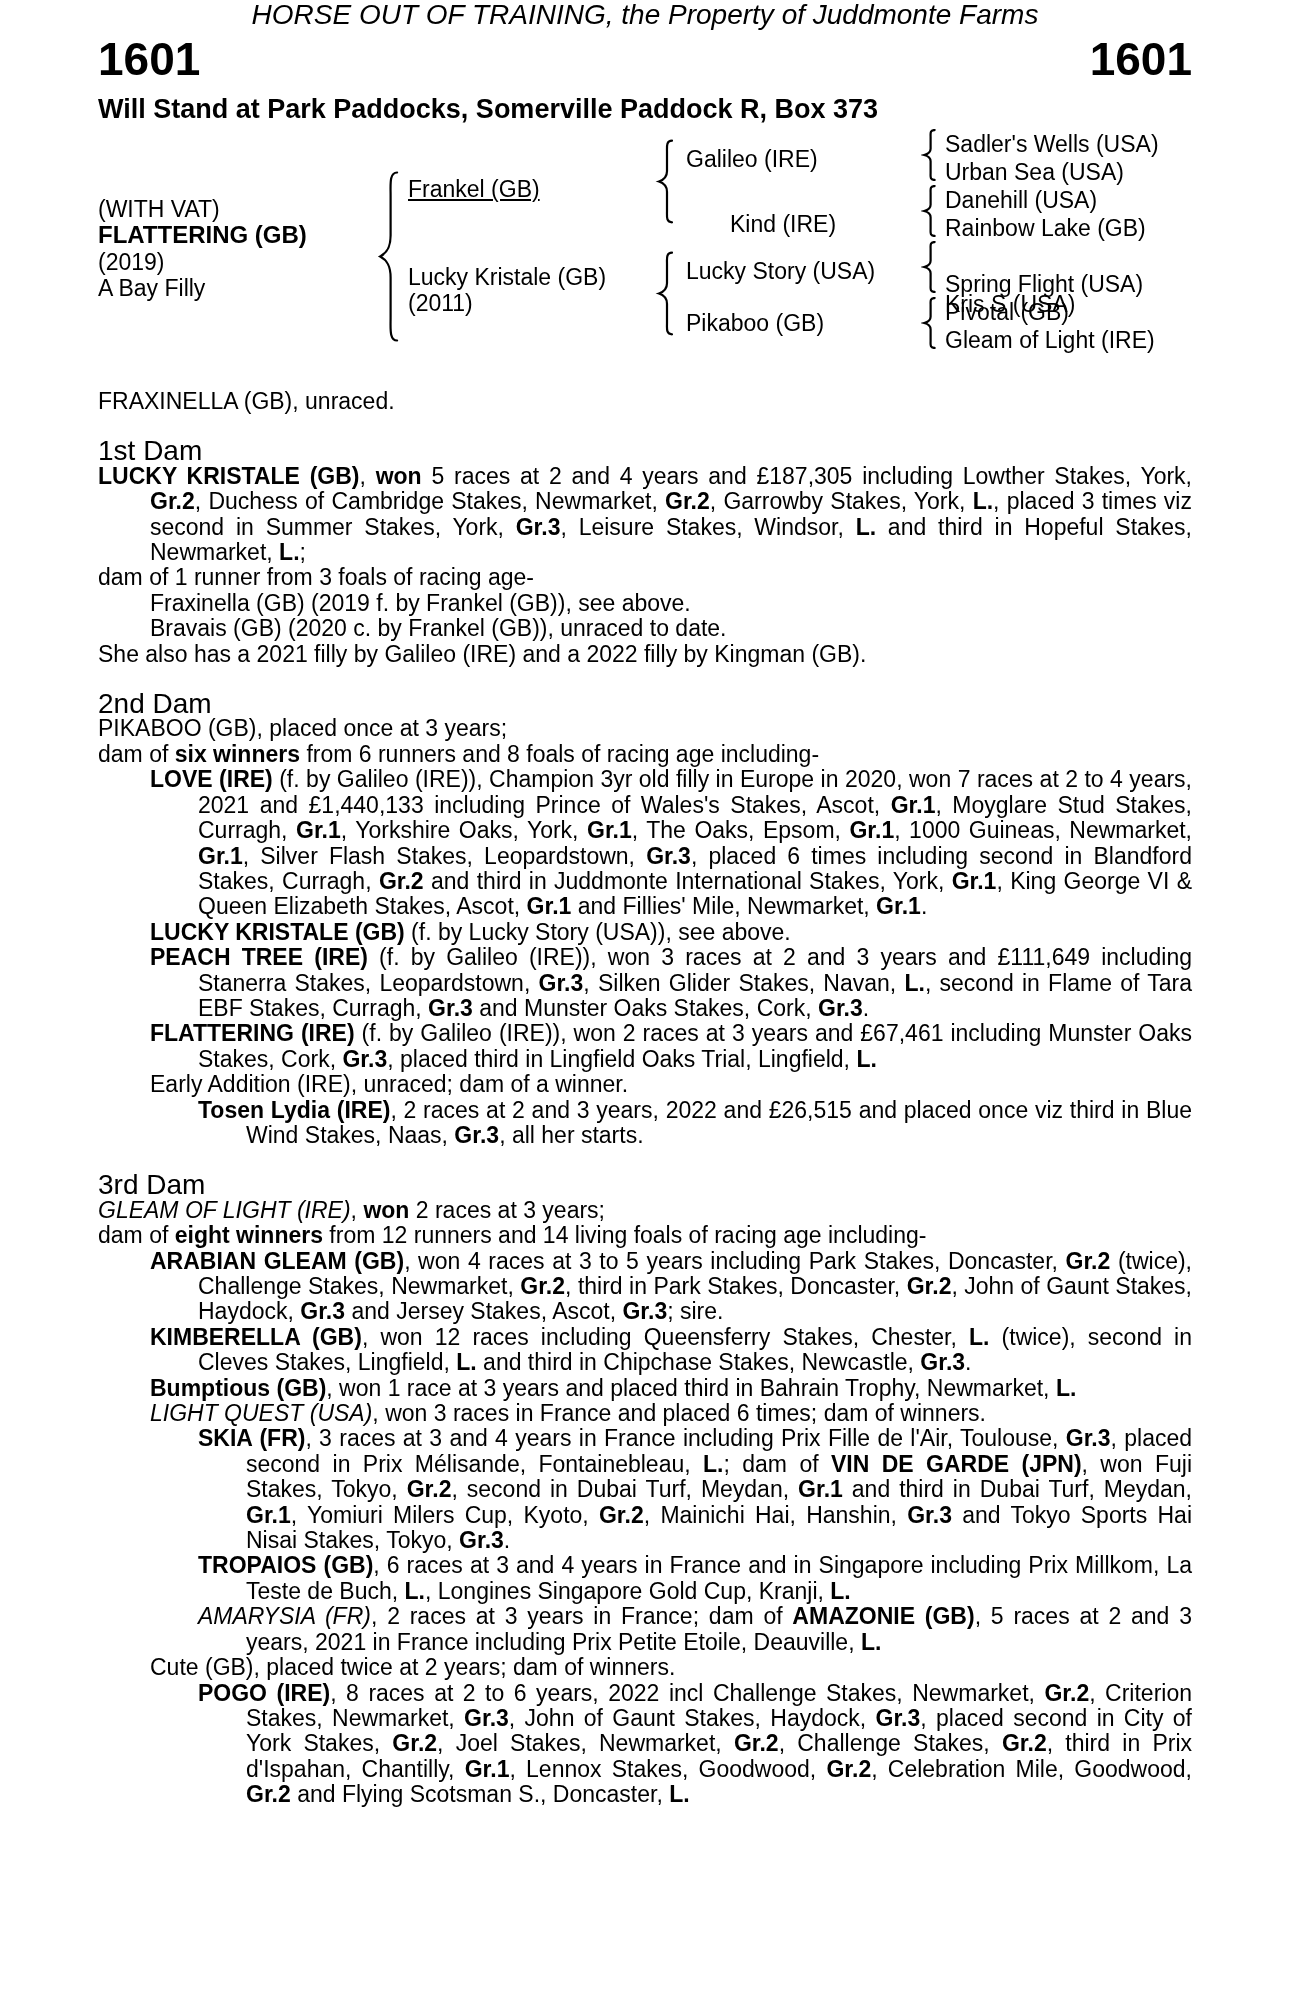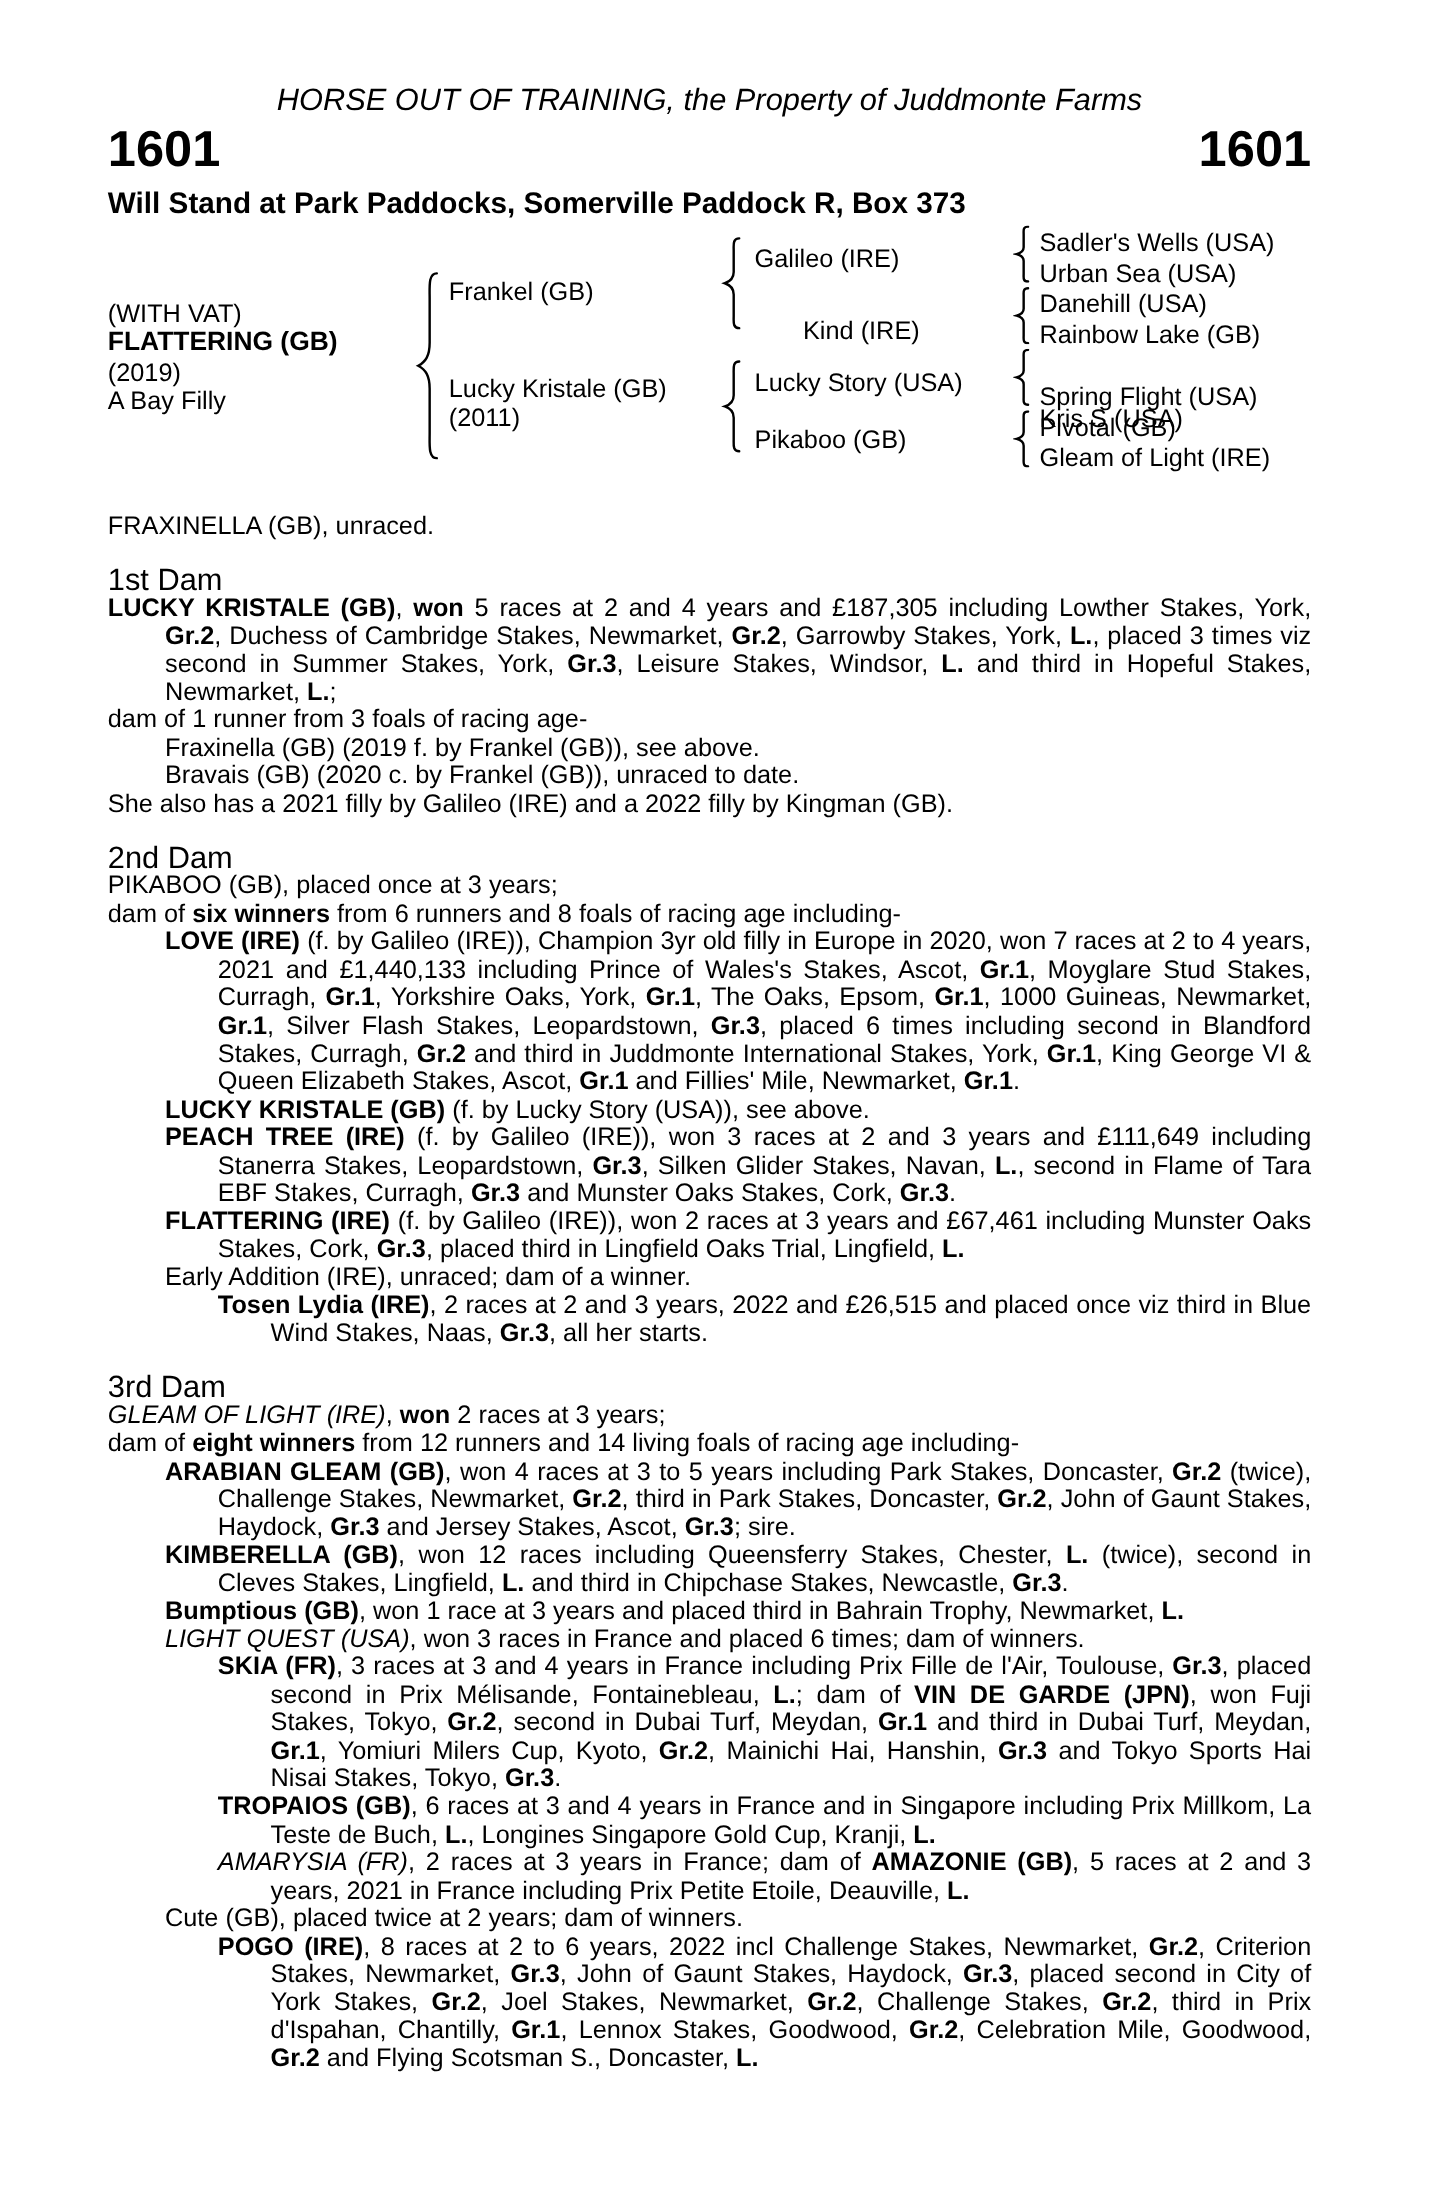--- a/index.html
+++ b/index.html
@@ -1,20 +1,20 @@
 <!DOCTYPE html>
 <html><head>
 <meta charset="utf-8">
 <style>
   html,body{margin:0;padding:0;background:#ffffff;}
   body{width:1314px;height:2000px;position:relative;overflow:hidden;
        font-family:"Liberation Sans",sans-serif;color:#000;}
   .page{position:absolute;top:0;left:0;width:1314px;height:2000px;
         padding:0 122px 0 98px;box-sizing:border-box;background:#fff;}
-  .property-line{margin-top:76px;text-align:center;font-style:italic;
+  .property-line{text-align:center;font-style:italic;
         font-size:28px;line-height:30px;white-space:nowrap;}
   .lot-row{display:flex;justify-content:space-between;align-items:flex-start;
         margin-top:6px;font-size:46px;font-weight:bold;line-height:46px;}
   .stand-line{margin-top:12px;font-size:27px;font-weight:bold;line-height:30px;white-space:nowrap;}
   .pedigree{position:relative;height:265px;}
   .ped-item{position:absolute;font-size:23px;line-height:26px;white-space:nowrap;}
   .ped-subject-name{font-weight:bold;font-size:24px;}
   .brace{position:absolute;}
   .brace svg{display:block;width:100%;height:100%;}
   .body-text{margin-top:0;}
@@ -77,21 +77,21 @@
           <path d="M17 2 C11 2 12 9 12 15 L12 38 C12 45 9 48 4 50 C9 52 12 55 12 62 L12 85 C12 91 11 98 17 98" fill="none" stroke="#000" stroke-width="2.2" stroke-linecap="round" vector-effect="non-scaling-stroke"></path>
         </svg>
     </div>
     <div class="brace" style="left:823px;top:173px;width:16px;height:52px">
       <svg viewBox="0 0 20 100" preserveAspectRatio="none">
           <path d="M17 2 C11 2 12 9 12 15 L12 38 C12 45 9 48 4 50 C9 52 12 55 12 62 L12 85 C12 91 11 98 17 98" fill="none" stroke="#000" stroke-width="2.2" stroke-linecap="round" vector-effect="non-scaling-stroke"></path>
         </svg>
     </div>
 
     <div id="ped-gen1">
-        <div class="ped-item" style="left: 310px; top: 52px;">Frankel (GB)</div>
+        <div class="ped-item" style="left: 310px; top: 52px; text-decoration: underline;">Frankel (GB)</div>
         <div class="ped-item" style="left: 310px; top: 140px;">Lucky Kristale (GB)</div>
         <div class="ped-item" style="left: 310px; top: 166px;">(2011)</div>
       </div>
     <div id="ped-gen2">
         <div class="ped-item" style="left: 588px; top: 22px;">Galileo (IRE)</div>
         <div class="ped-item" style="left: 588px; top: 87px; margin-left: 44px;">Kind (IRE)</div>
         <div class="ped-item" style="left: 588px; top: 134px;">Lucky Story (USA)</div>
         <div class="ped-item" style="left: 588px; top: 186px;">Pikaboo (GB)</div>
       </div>
     <div id="ped-gen3">

